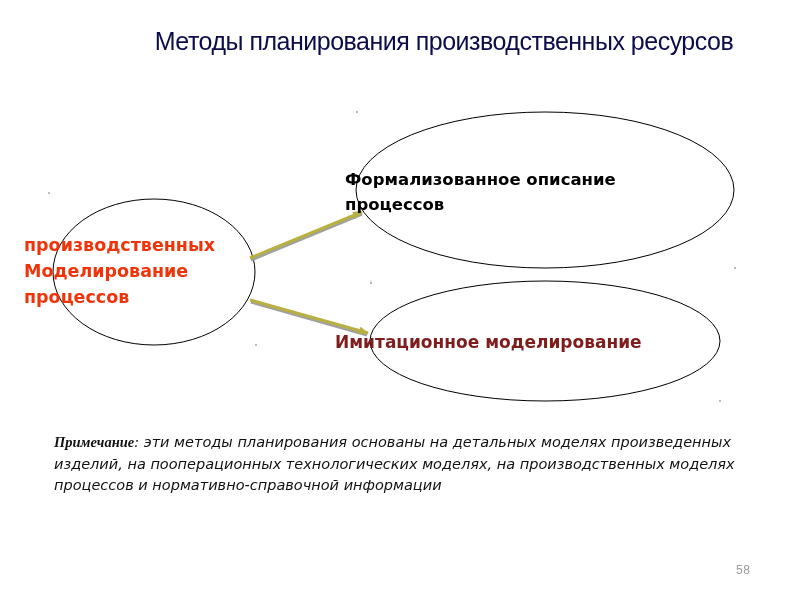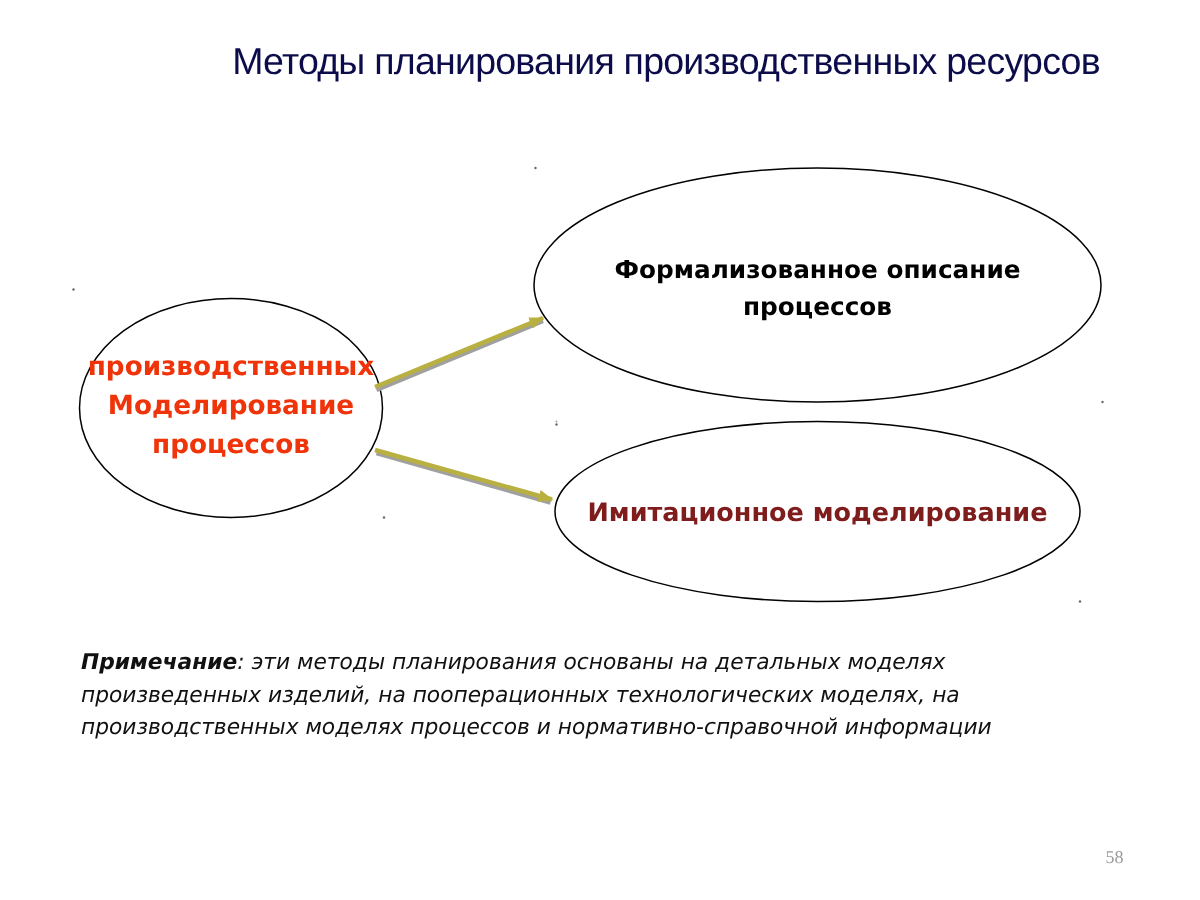--- a/index.html
+++ b/index.html
@@ -9,34 +9,34 @@
     }
     .title {
       position: absolute; left: 0; top: 24px; width: 800px;
       font-family: "Liberation Sans", sans-serif; font-size: 25px; line-height: 34px;
       color: #0c0c4a; text-align: center; letter-spacing: -0.5px;
     }
     .title .l1 { display: block; padding-left: 88px; }
     .title .l2 { display: block; padding-left: 10px; }
     svg.diagram { position: absolute; left: 0; top: 0; }
     .node-text {
-      position: absolute; text-align: center; font-weight: bold;
+      position: absolute; font-weight: bold;
       font-family: "DejaVu Sans", sans-serif;
     }
     .left-node { left: 24px; top: 232px; width: 260px; color: #f0340a; font-size: 17.5px; line-height: 26px; }
     .top-node { left: 345px; top: 167px; width: 400px; color: #000; font-size: 16.5px; line-height: 25px; }
     .bottom-node { left: 335px; top: 330px; width: 420px; color: #7f1d1d; font-size: 17px; line-height: 24px; }
     .note {
       position: absolute; left: 54px; top: 432px; width: 700px;
       font-family: "DejaVu Sans", sans-serif; font-style: italic; font-size: 14.5px; line-height: 21.5px; color: #111;
     }
-    .note b { font-weight: bold; }
+    .note b { font-weight: bold; font-family: Liberation Serif, serif; }
     .page-num {
       position: absolute; left: 728px; top: 564px; width: 30px; text-align: center;
-      font-family: Liberation Serif, serif; font-size: 12px; color: #9a9a9a;
+      font-family: Liberation Mono, monospace; font-size: 12px; color: #9a9a9a;
     }
   </style>
 </head>
 <body>
 
 <div class="title">
   <span class="l1">Методы планирования производственных ресурсов</span>
 </div>
 
 <svg class="diagram" width="800" height="600">

